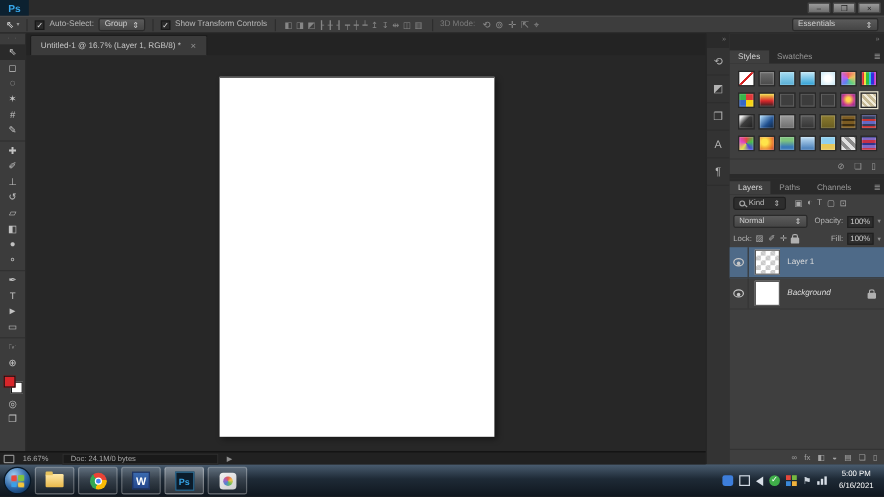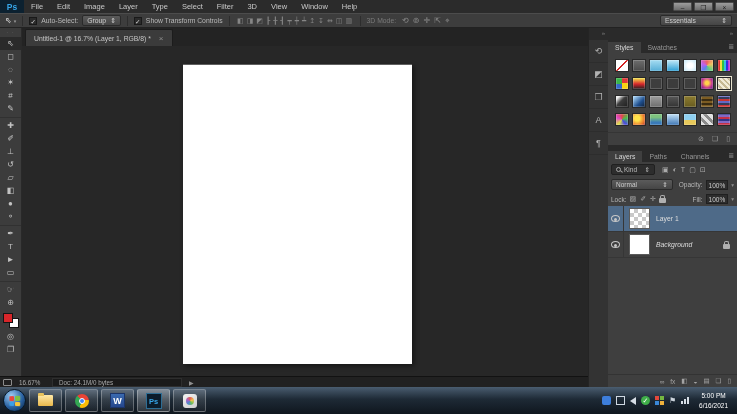--- a/index.html
+++ b/index.html
@@ -156,34 +156,20 @@
   .tray-net span { width:2px; background:#d7dee6; display:block; }
   .clock { color:#fff; font-size:6.5px; line-height:1.45; text-align:center; padding:0 5px; }
 </style>
 </head>
 <body>
 
 <div id="app">
 
   <div class="menubar">
     <div class="ps-logo">Ps</div>
-    <div style="display:flex;">
-
-    <div class="menu-item">File</div>
-        <div class="menu-item">Edit</div>
-        <div class="menu-item">Image</div>
-        <div class="menu-item">Layer</div>
-        <div class="menu-item">Type</div>
-        <div class="menu-item">Select</div>
-        <div class="menu-item">Filter</div>
-        <div class="menu-item">3D</div>
-        <div class="menu-item">View</div>
-        <div class="menu-item">Window</div>
-        <div class="menu-item">Help</div>
-      </div>
     <div class="win-controls">
 
     <div class="win-btn">–</div>
         <div class="win-btn">❐</div>
         <div class="win-btn">×</div>
       </div>
   </div>
 
   <div class="optionsbar">
     <div class="tool-badge">

